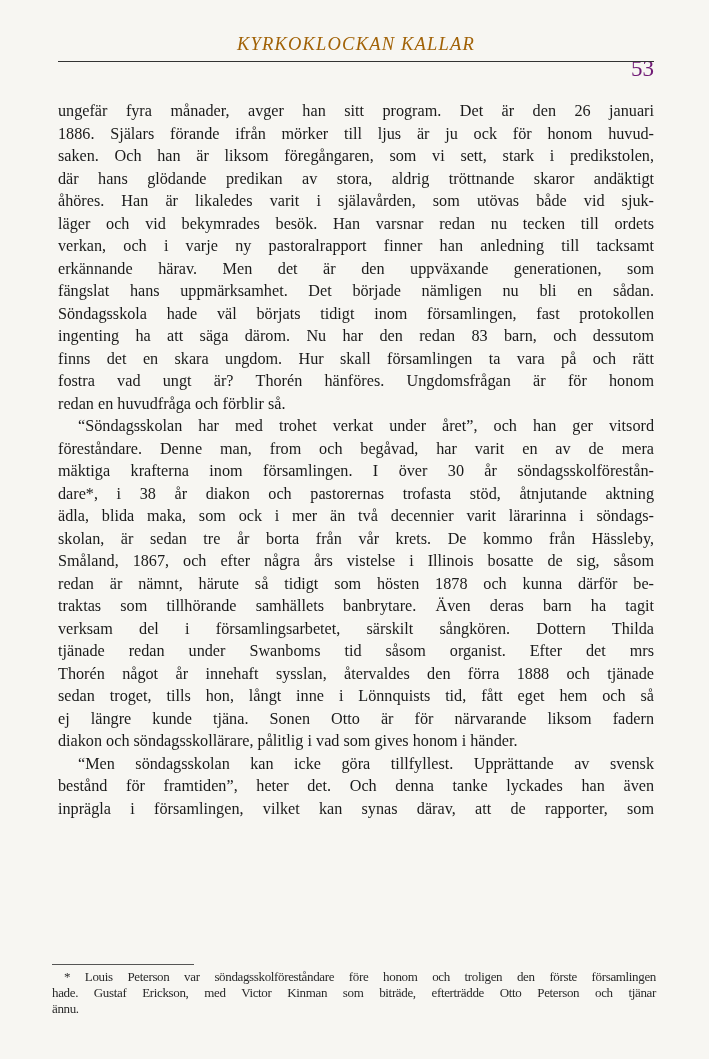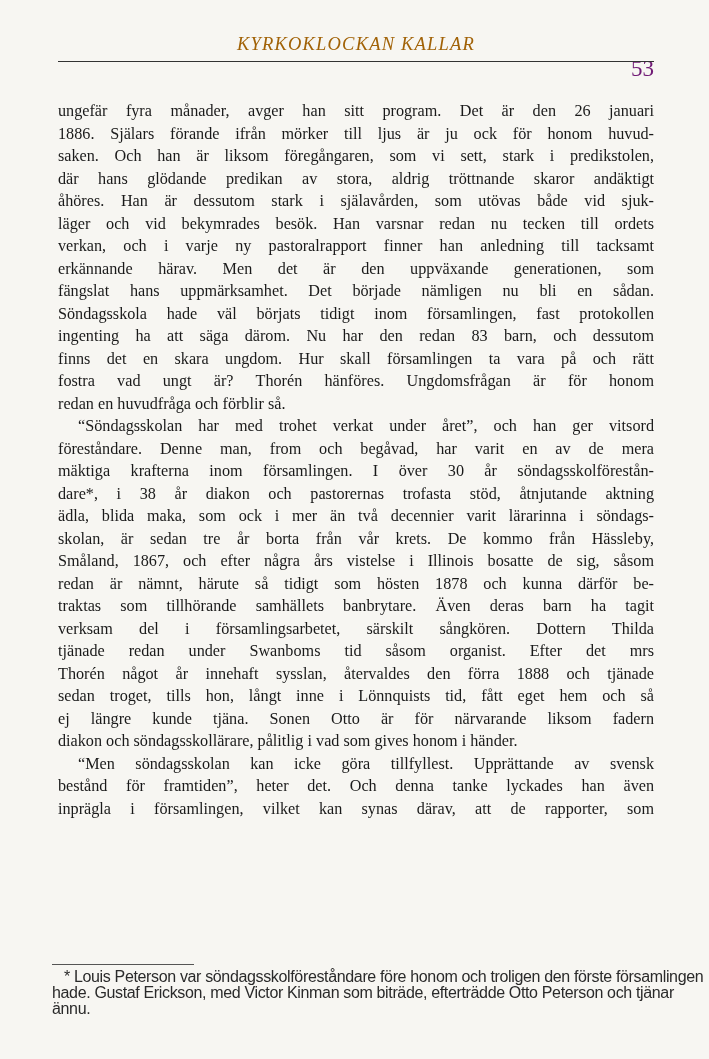--- a/index.html
+++ b/index.html
@@ -34,21 +34,21 @@
     text-align-last: justify; height: 22.5px;
   }
   .line.last { text-align-last: left; }
   .line.indent { padding-left: 20px; }
   .fn-rule {
     position: absolute; left: 52px; top: 964px; width: 142px; height: 0;
     border-top: 1px solid #555;
   }
   .footnotes {
     position: absolute; left: 52px; top: 969px; width: 604px;
-    font-family: Liberation Sans, sans-serif; font-size: 16px; line-height: 16px;
+    font-family: Liberation Serif, serif; font-size: 13px; line-height: 16px;
     color: #2a2a2a; letter-spacing: -0.35px;
   }
   .fn-line { display: block; white-space: nowrap; text-align: justify; text-align-last: justify; }
   .fn-line.last { text-align-last: left; }
   .fn-line.indent { padding-left: 12px; }
 </style>
 </head>
 <body>
 
 <div class="page">
@@ -56,21 +56,21 @@
     <div class="running-title">KYRKOKLOCKAN KALLAR</div>
     <div class="page-number">53</div>
   </div>
   <div class="head-rule"></div>
 
   <div class="body-text" id="body-text">
       <span class="line">ungefär fyra månader, avger han sitt program.  Det är den 26 januari</span>
       <span class="line">1886.  Själars förande ifrån mörker till ljus är ju ock för honom huvud-</span>
       <span class="line">saken.  Och han är liksom föregångaren, som vi sett, stark i predikstolen,</span>
       <span class="line">där hans glödande predikan av stora, aldrig tröttnande skaror andäktigt</span>
-      <span class="line">åhöres.  Han är dessutom stark i själavården, som utövas både vid sjuk-</span>
+      <span class="line">åhöres.  Han är likaledes varit i själavården, som utövas både vid sjuk-</span>
       <span class="line">läger och vid bekymrades besök.  Han varsnar redan nu tecken till ordets</span>
       <span class="line">verkan, och i varje ny pastoralrapport finner han anledning till tacksamt</span>
       <span class="line">erkännande härav.  Men det är den uppväxande generationen, som</span>
       <span class="line">fängslat hans uppmärksamhet.  Det började nämligen nu bli en sådan.</span>
       <span class="line">Söndagsskola hade väl börjats tidigt inom församlingen, fast protokollen</span>
       <span class="line">ingenting ha att säga därom.  Nu har den redan 83 barn, och dessutom</span>
       <span class="line">finns det en skara ungdom.  Hur skall församlingen ta vara på och rätt</span>
       <span class="line">fostra vad ungt är?  Thorén hänföres.  Ungdomsfrågan är för honom</span>
       <span class="line last">redan en huvudfråga och förblir så.</span>
       <span class="line indent">“Söndagsskolan har med trohet verkat under året”, och han ger vitsord</span>

